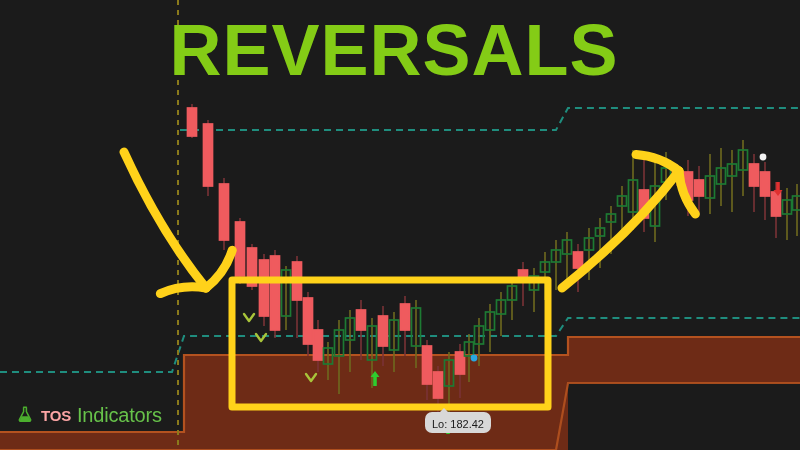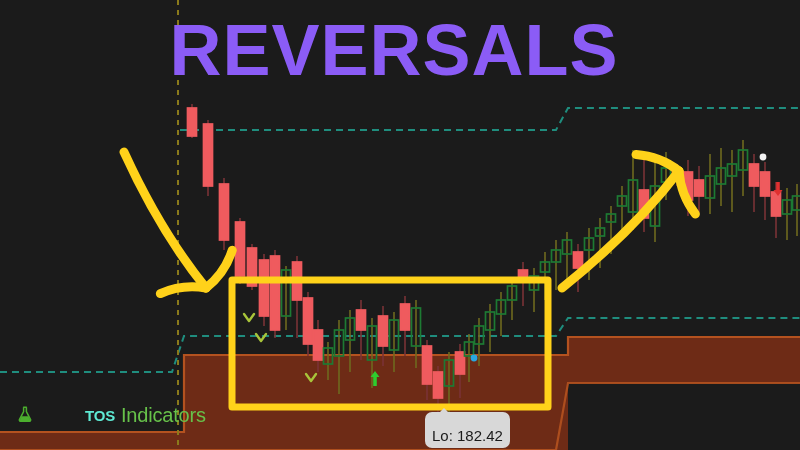--- a/index.html
+++ b/index.html
@@ -17,21 +17,21 @@
   #chart-svg {
     position: absolute; left: 0; top: 0;
     width: 800px; height: 450px;
   }
   
   #headline {
     position: absolute;
     left: 0; top: 14px;
     width: 800px;
     text-align: center;
-    color: #8b5cf6;
+    color: #84cc16;
     font-family: "Liberation Sans", sans-serif;
     font-weight: bold;
     font-size: 72px;
     letter-spacing: 1px;
     line-height: 1;
     white-space: nowrap;
     padding-right: 12px;
     box-sizing: border-box;
     user-select: none;
   }
@@ -39,41 +39,40 @@
   #brand {
     position: absolute;
     left: 16px; top: 404px;
     display: flex;
     align-items: center;
     gap: 7px;
     user-select: none;
   }
   #brand .flask { display: block; }
   #brand .tos {
-    color: #5eead4;
+    color: #fca5a5;
     font-weight: bold;
     font-size: 15px;
     letter-spacing: -0.2px;
-    margin-left: 44px;
   }
   #brand .ind {
     color: #67c24a;
     font-weight: normal;
     font-size: 20px;
     letter-spacing: -0.2px;
     margin-left: -1px;
   }
   
   #price-tag {
     position: absolute;
     left: 425px; top: 412px;
     background: #d8d8d8;
     color: #1a1a1a;
-    font-size: 15px;
-    padding: 16px 7px 3px 7px;
+    font-size: 11px;
+    padding: 6px 7px 3px 7px;
     border-radius: 7px;
     white-space: nowrap;
     line-height: 1.1;
   }
   #price-tag:after {
     content: "";
     position: absolute;
     left: 14px; top: -4px;
     border-left: 5px solid transparent;
     border-right: 5px solid transparent;

